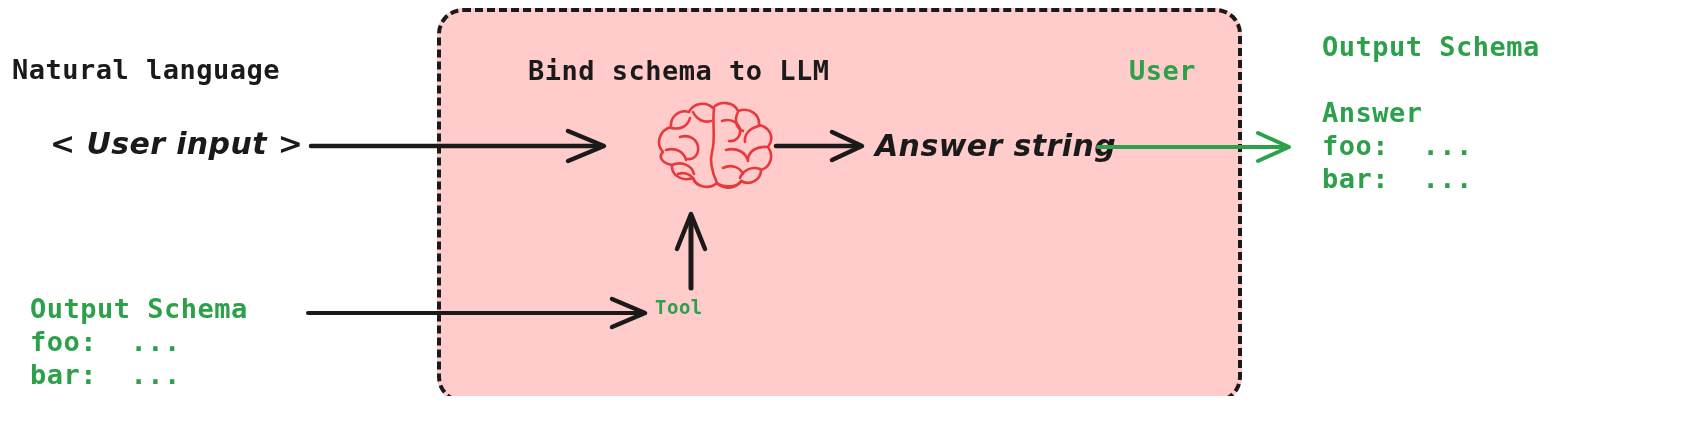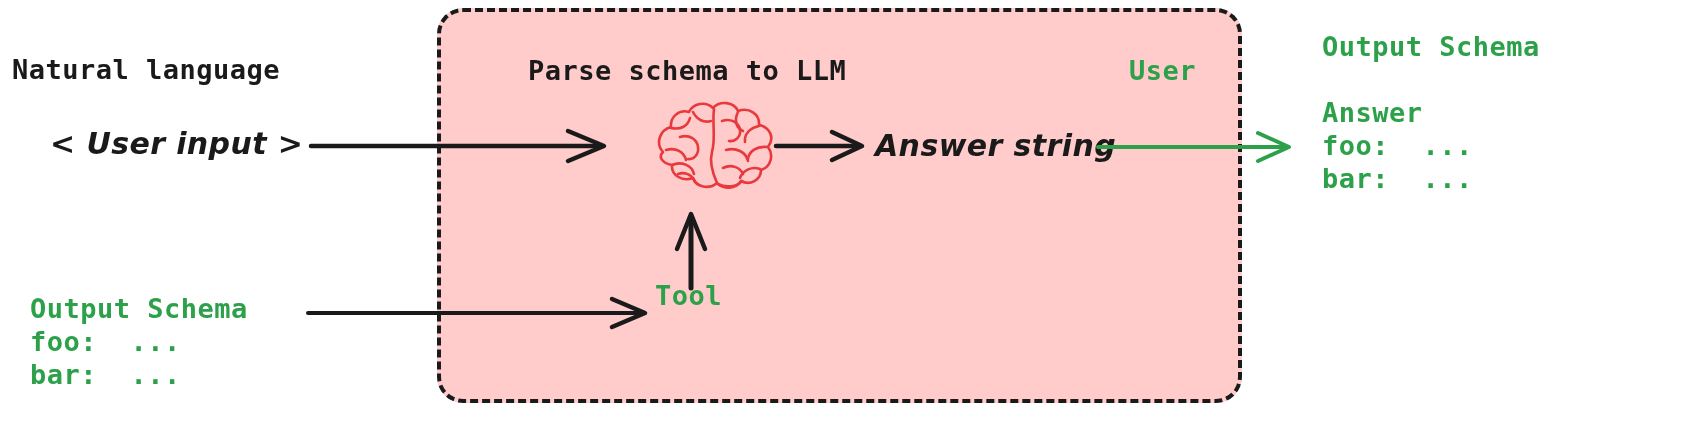--- a/index.html
+++ b/index.html
@@ -3,21 +3,21 @@
 <meta charset="utf-8">
 <style>
   html, body {
     margin: 0;
     padding: 0;
     background: #ffffff;
   }
   #canvas {
     position: relative;
     width: 1702px;
-    height: 443px;
+    height: 396px;
     background: #ffffff;
     overflow: hidden;
     font-family: "DejaVu Sans Mono", monospace;
   }
 
   
   .pink-box {
     position: absolute;
     left: 437px;
     top: 8px;
@@ -70,22 +70,22 @@
     top: 55px;
     font-size: 27px;
   }
   #answer-string-text {
     left: 875px;
     top: 128px;
     font-size: 30px;
   }
   #tool-label {
     left: 655px;
-    top: 280px;
-    font-size: 27px;
+    top: 296px;
+    font-size: 19px;
   }
   #left-schema-block {
     left: 30px;
     top: 292px;
     font-size: 27px;
     line-height: 33px;
   }
   #right-schema-block {
     left: 1322px;
     top: 30px;
@@ -111,21 +111,21 @@
   <div class="pink-box"></div>
 
   <div class="mono" id="natural-language-label">Natural language</div>
 
   <div class="hand" id="user-input-text">&lt; User input &gt;</div>
 
   <div class="mono green" id="left-schema-block">Output Schema
 foo:  ...
 bar:  ...</div>
 
-  <div class="mono" id="bind-schema-label">Parse schema to LLM</div>
+  <div class="mono" id="bind-schema-label">Bind schema to LLM</div>
 
   <div class="mono green" id="parse-label">User</div>
 
   <div class="hand" id="answer-string-text">Answer string</div>
 
   <div class="mono green" id="tool-label">Tool</div>
 
   <div class="mono green" id="right-schema-block">Output Schema
 
 Answer

